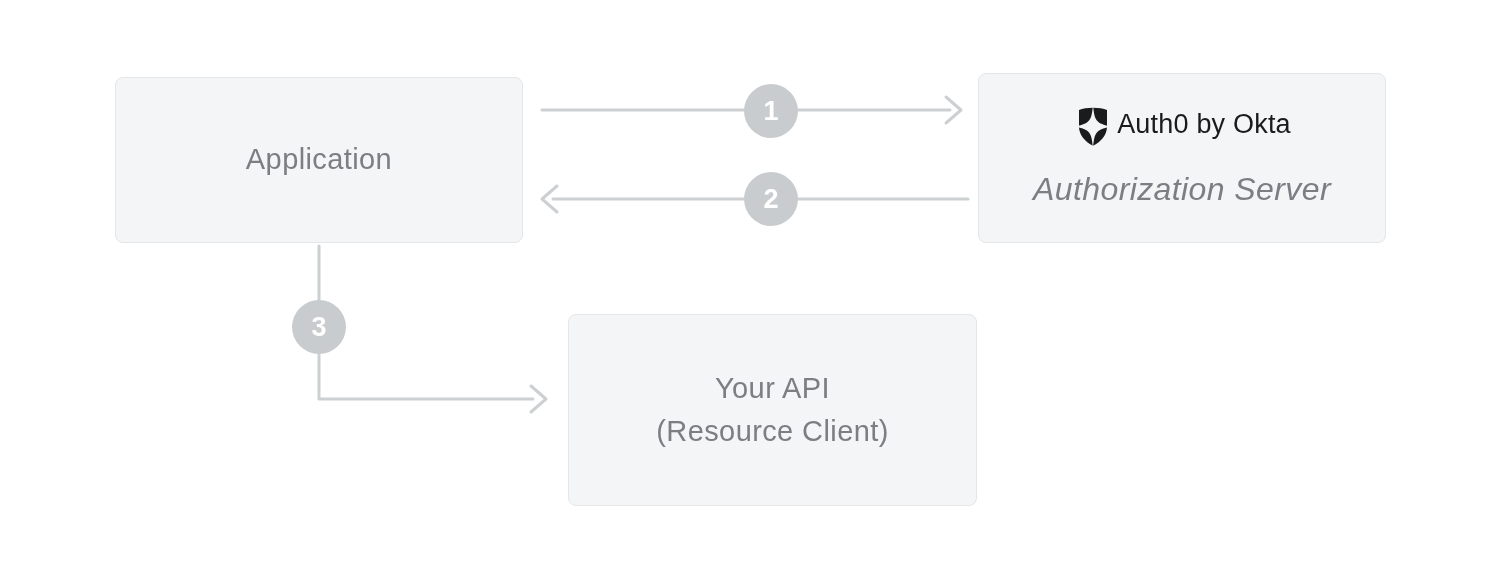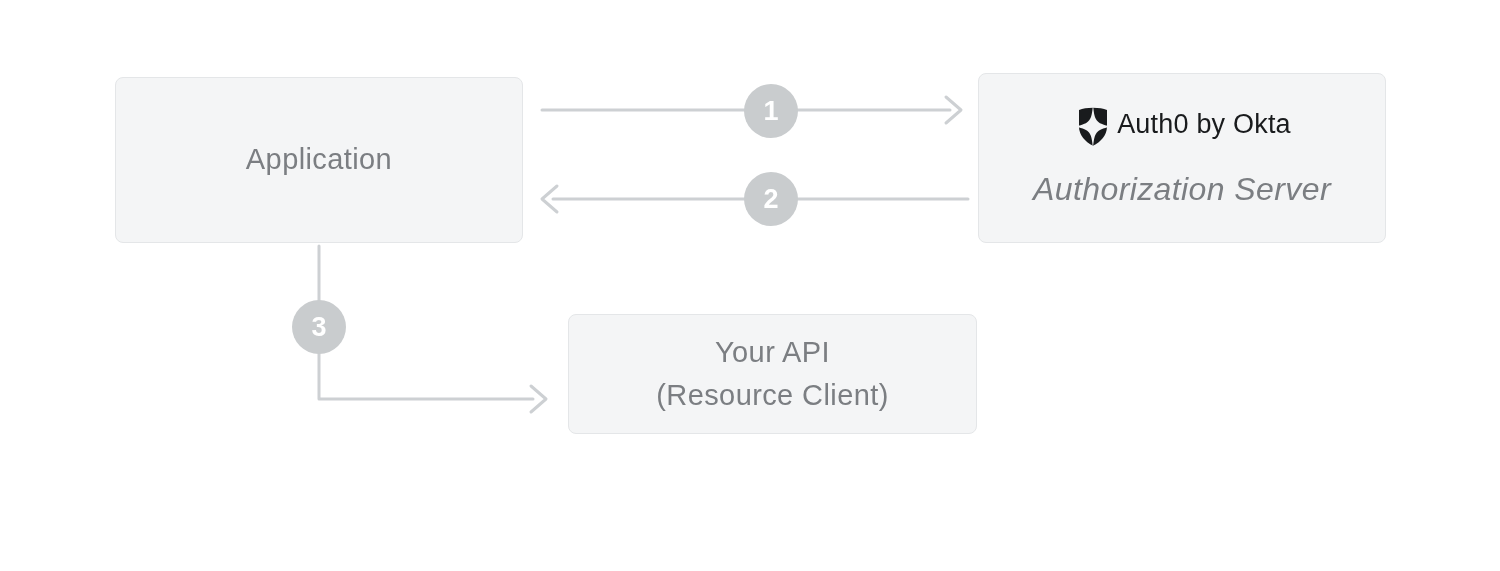--- a/index.html
+++ b/index.html
@@ -34,21 +34,21 @@
     justify-content: center;
     text-align: center;
     color: #7b7e82;
     font-size: 29px;
     line-height: 1.5;
     letter-spacing: 0.4px;
     box-sizing: border-box;
   }
   .box-app  { left: 115px; top: 77px;  width: 408px; height: 166px; }
   .box-auth { left: 978px; top: 73px;  width: 408px; height: 170px; }
-  .box-api  { left: 568px; top: 314px; width: 409px; height: 120px; }
+  .box-api  { left: 568px; top: 314px; width: 409px; height: 192px; }
   .logo-row {
     display: flex;
     align-items: flex-start;
     gap: 4px;
     color: #191b1d;
     font-size: 27px;
     letter-spacing: 0.2px;
     margin-bottom: 16px;
   }
   .logo-row svg { display: block; }

